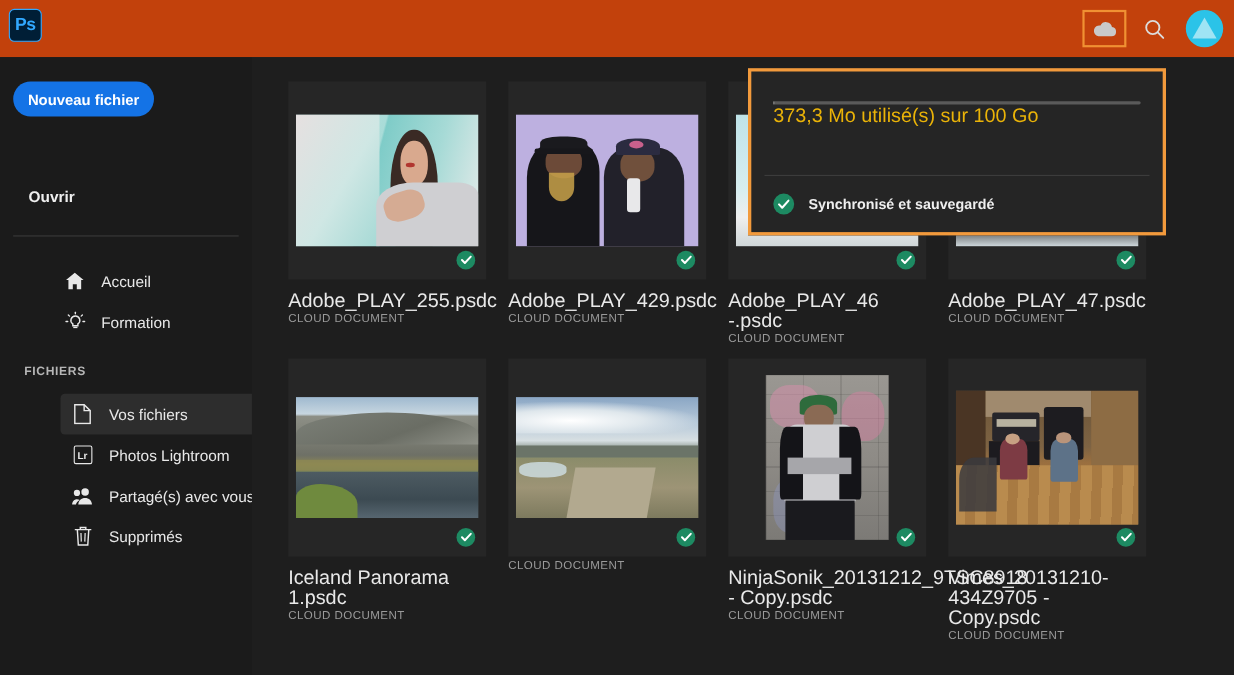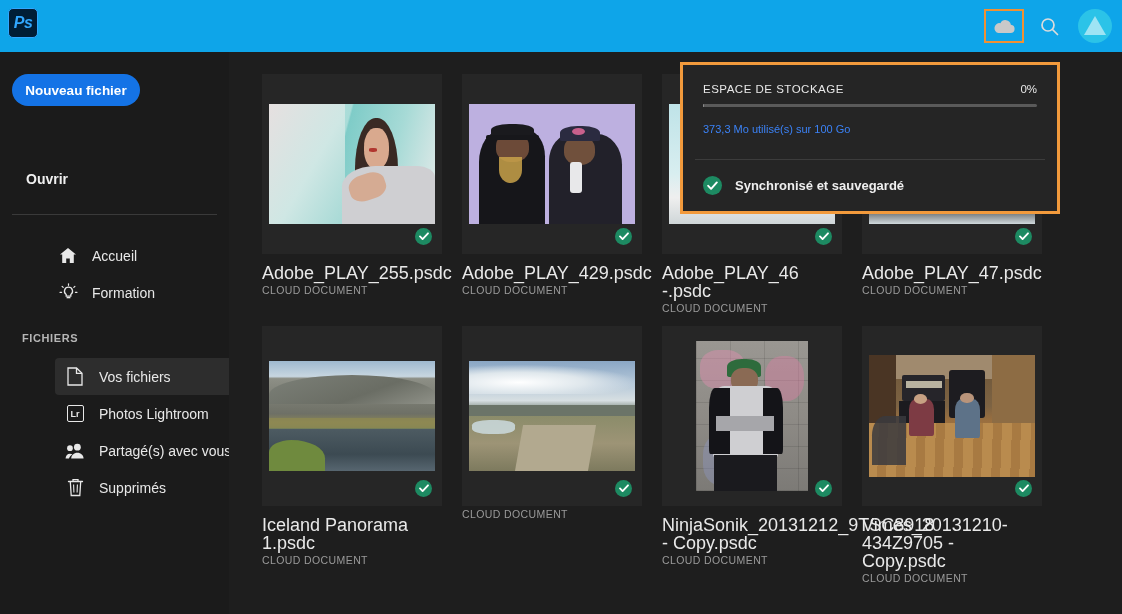--- a/index.html
+++ b/index.html
@@ -6,22 +6,21 @@
   html, body {
     width: 1122px; height: 614px;
     background: #1e1e1e;
     font-family: "Liberation Sans", sans-serif;
     overflow: hidden;
   }
 
   
   .topbar {
     position: absolute; left: 0; top: 0; width: 1122px; height: 52px;
-    background: #0ea5e9;
-    font-style: italic;
+    background: #c2410c;
   }
   .ps-logo {
     position: absolute; left: 8px; top: 8px; width: 30px; height: 30px;
     background: #001e36; border: 1px solid #31a8ff; border-radius: 5px;
     color: #31a8ff; font-size: 16px; font-weight: bold;
     display: flex; align-items: center; justify-content: center;
     letter-spacing: -0.5px;
   }
   .topbar-right {
     position: absolute; right: 10px; top: 0; height: 52px;
@@ -148,21 +147,21 @@
   }
   .popup-pct { color: #e8e8e8; font-size: 11.5px; }
   .bar-track {
     margin-top: 9px; height: 3px; width: 100%;
     background: #5a5a5a; border-radius: 2px; position: relative;
   }
   .bar-fill {
     height: 3px; background: #8a8a8a; border-radius: 2px; width: 0.4%;
   }
   .popup-sub {
-    margin-top: 16px; color: #3b82f6; font-size: 11px;
+    margin-top: 0; color: #eab308; font-size: 18px;
   }
   .popup-divider {
     position: absolute; left: 12px; right: 12px; top: 94px;
     height: 1px; background: #3c3c3c;
   }
   .popup-bottom {
     position: absolute; left: 0; top: 95px; width: 100%;
     height: 51px; display: flex; align-items: center; padding-left: 20px; gap: 13px;
   }
   .popup-check {
@@ -452,24 +451,20 @@
       </div>
       <div class="fname">Vimes_20131210-434Z9705 - Copy.psdc</div>
       <div class="ftype">CLOUD DOCUMENT</div>
     </div>
 
   </div>
 </div>
 
 <div class="popup" style="border-color: rgb(242, 154, 60);">
   <div class="popup-top">
-    <div class="popup-row">
-      <div class="popup-title">ESPACE DE STOCKAGE</div>
-      <div class="popup-pct">0%</div>
-    </div>
     <div class="bar-track">
       <div class="bar-fill" style="width: 0.4%;"></div>
     </div>
     <div class="popup-sub">373,3 Mo utilisé(s) sur 100 Go</div>
   </div>
   <div class="popup-divider"></div>
   <div class="popup-bottom">
     <span class="popup-check">
       <svg width="11" height="10" viewBox="0 0 11 10" aria-hidden="true">
           <path d="M1.2 4.8l2.9 3L9.8 1.4" fill="none" stroke="#fff" stroke-width="1.9" stroke-linecap="round" stroke-linejoin="round"></path>

